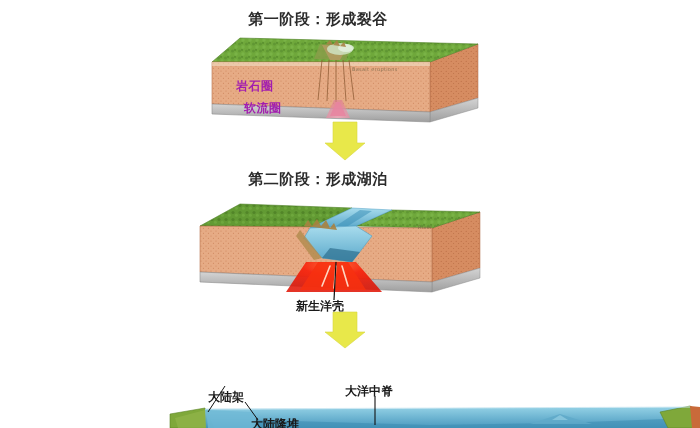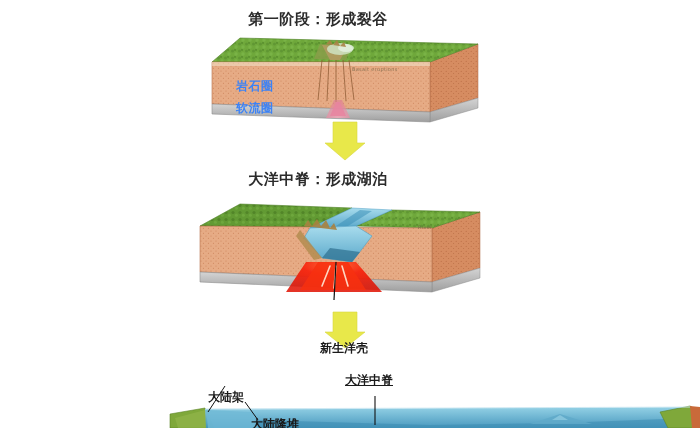--- a/index.html
+++ b/index.html
@@ -28,21 +28,21 @@
     white-space: nowrap;
   }
   #title-1 { top: 10px; }
   #title-2 { top: 170px; }
   #title-3 { top: 352px; }
 
   .block-label {
     position: absolute;
     font-size: 12px;
     font-weight: bold;
-    color: #3b82f6;
+    color: #a21caf;
     white-space: nowrap;
     letter-spacing: 0.5px;
   }
   .tiny-en {
     position: absolute;
     font-size: 5px;
     color: #6f6245;
     white-space: nowrap;
     opacity: 0.75;
     letter-spacing: 0.3px;
@@ -62,21 +62,21 @@
     pointer-events: none;
   }
 </style>
 </head>
 <body>
 
 <div id="figure">
 
   <div class="stage-title" id="title-1">第一阶段：形成裂谷</div>
 
-  <div class="stage-title" id="title-2">大洋中脊：形成湖泊</div>
+  <div class="stage-title" id="title-2">第二阶段：形成湖泊</div>
 
 
   <svg class="svg-layer" viewBox="0 0 700 428">
     <defs>
 
       <pattern id="rockSpeckle" width="5" height="5" patternUnits="userSpaceOnUse">
         <rect width="5" height="5" fill="#e6ab85"></rect>
         <circle cx="1" cy="1" r="0.6" fill="#c97b52" opacity="0.8"></circle>
         <circle cx="3.4" cy="3.2" r="0.55" fill="#bf6f46" opacity="0.7"></circle>
       </pattern>
@@ -217,27 +217,27 @@
       <path d="M205,409 L690,407" stroke="#cfe9f3" stroke-width="1.2" fill="none" opacity="0.9"></path>
 
       <path d="M225,386 L208,412" stroke="#111111" stroke-width="1" fill="none"></path>
       <path d="M245,402 L258,420" stroke="#111111" stroke-width="1" fill="none"></path>
       <path d="M375,396 L375,425" stroke="#111111" stroke-width="1.1" fill="none"></path>
     </g>
   </svg>
 
   <div class="block-label" style="left:236px; top:78px;">岩石圈</div>
 
-  <div class="block-label" style="left:236px; top:100px;">软流圈</div>
+  <div class="block-label" style="left:244px; top:100px;">软流圈</div>
 
   <div class="tiny-en" style="left:352px; top:66px;">Basalt eruptions</div>
 
   <div class="tiny-en" style="left:418px; top:224px;">River</div>
 
-  <div class="callout" style="left:320px; top:298px;margin-top:42px;">新生洋壳</div>
+  <div class="callout" style="left:296px; top:298px;">新生洋壳</div>
 
   <div class="callout" style="left:208px; top:389px;">大陆架</div>
 
   <div class="callout" style="left:251px; top:380px;margin-top:36px;">大陆隆堆</div>
 
-  <div class="callout" style="left:345px; top:372px;text-decoration:underline;">大洋中脊</div>
+  <div class="callout" style="left:345px; top:383px;">大洋中脊</div>
 
 </div>
 
 </body></html>

